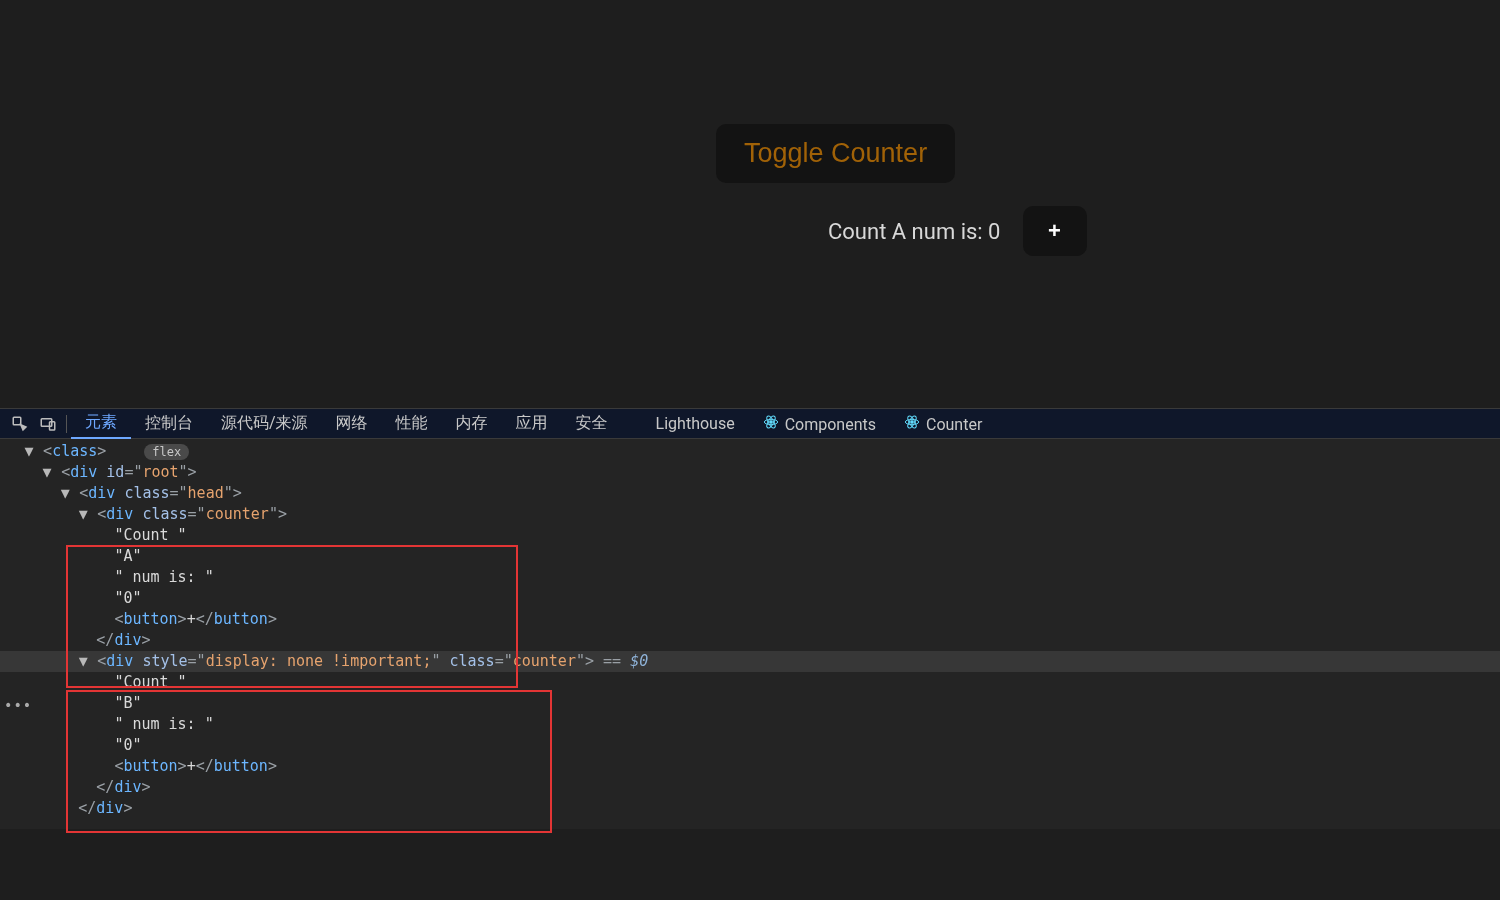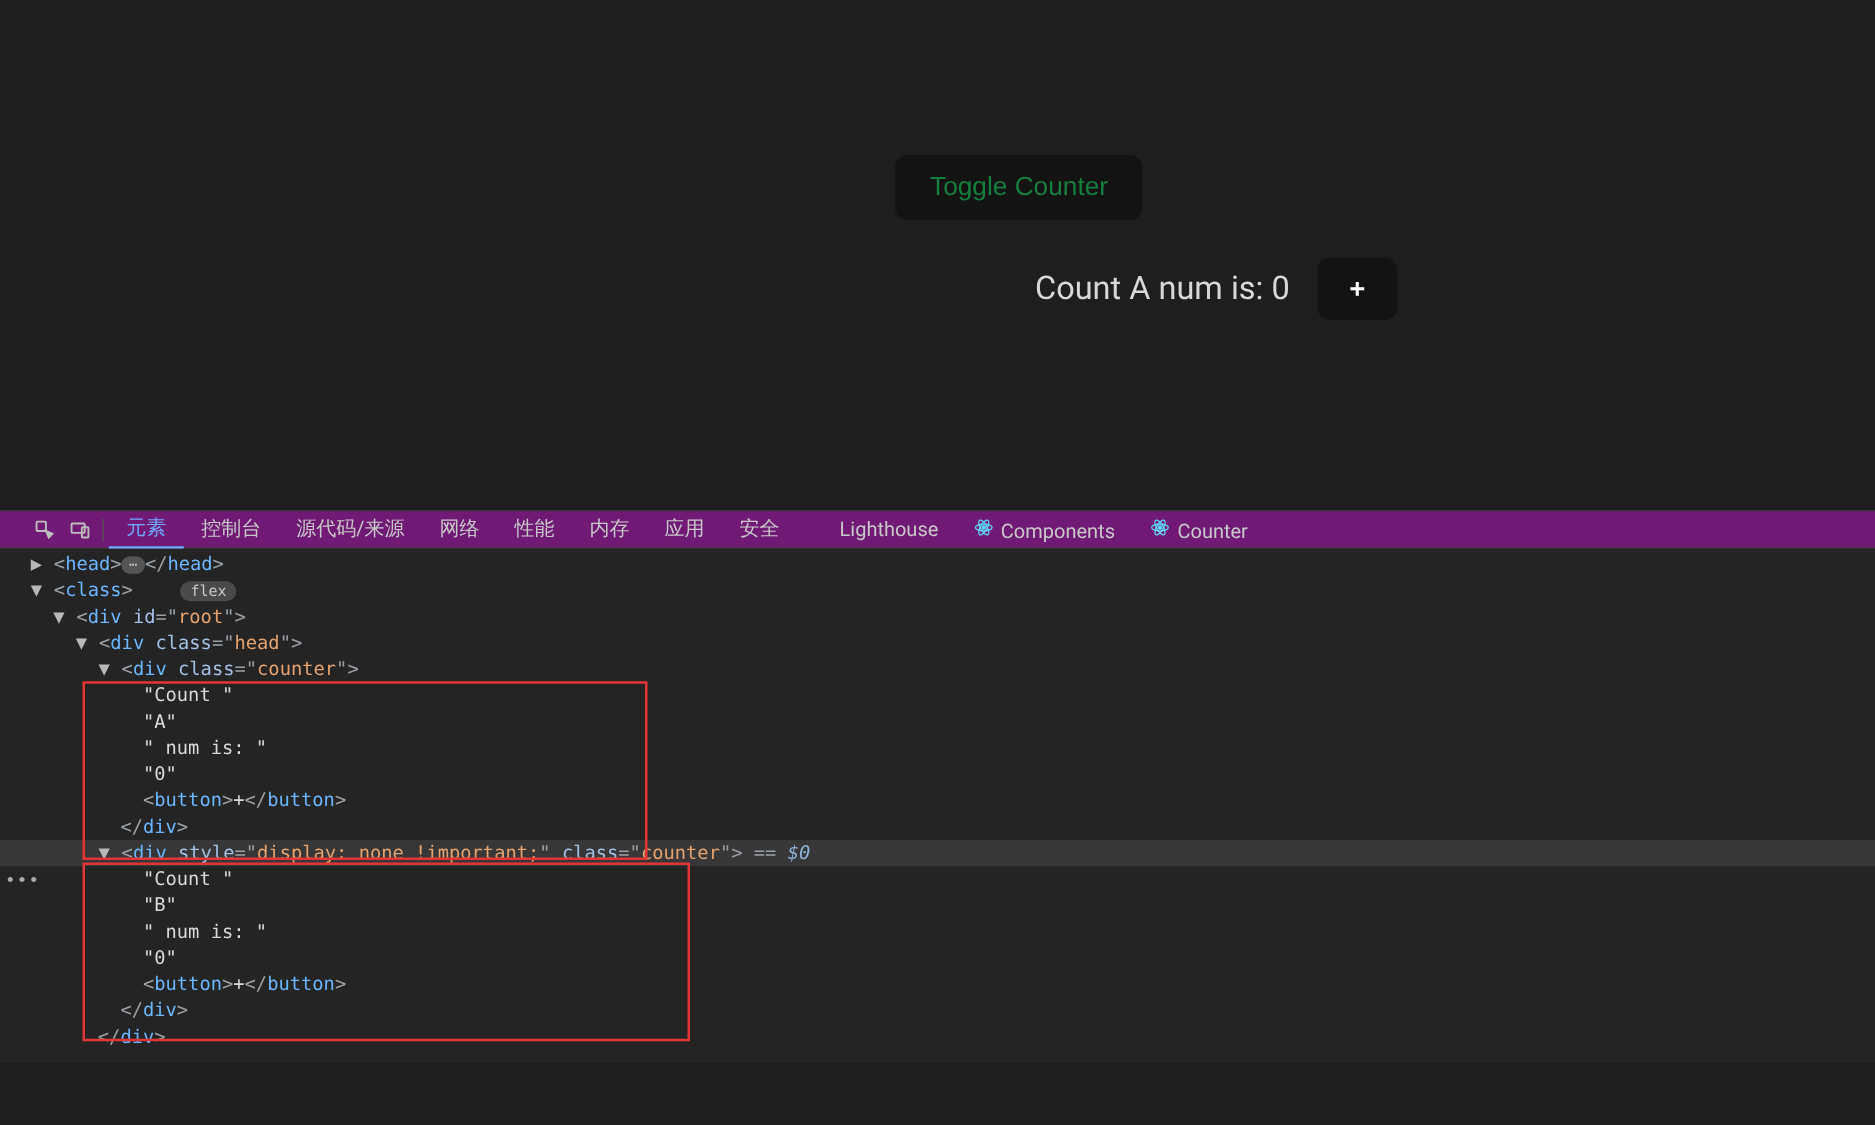--- a/index.html
+++ b/index.html
@@ -22,39 +22,39 @@
   }
   .btn-row {
     position: absolute;
     top: 124px;
     left: 716px;
     display: flex;
     gap: 40px;
   }
   .dark-button {
     background: #131313;
-    color: #15803d;
+    color: #a16207;
     border: none;
     border-radius: 10px;
     padding: 14px 28px;
-    font-size: 21px;
+    font-size: 27px;
     font-weight: 500;
     cursor: pointer;
   }
   .count-row {
     position: absolute;
     top: 206px;
     left: 828px;
     display: flex;
     align-items: center;
     gap: 22px;
   }
   .count-text {
     color: #d8d8d8;
-    font-size: 26px;
+    font-size: 22px;
   }
   .plus-button {
     background: #131313;
     color: #fff;
     border: none;
     border-radius: 10px;
     width: 64px;
     height: 50px;
     font-size: 22px;
     font-weight: 600;
@@ -62,23 +62,23 @@
   }
   
   .devtools {
     background: #292929;
     border-top: 1px solid #3a3a3a;
   }
   .tabbar {
     display: flex;
     align-items: center;
     height: 30px;
-    background: #701a75;
+    background: #0f172a;
     border-bottom: 1px solid #3a3a3a;
-    padding-left: 22px;
+    padding-left: 6px;
     gap: 0;
     font-size: 16px;
   }
   .tabbar .icon-btn {
     width: 28px;
     height: 28px;
     display: flex;
     align-items: center;
     justify-content: center;
     color: #bdbdbd;
@@ -252,21 +252,20 @@
         </svg>
       </span><span>Counter</span>
     </span>
   </div>
 
   <div class="dom-tree">
     <div class="gutter-dots">•••</div>
     <div class="red-box-1"></div>
     <div class="red-box-2"></div>
 
-    <div class="dom-line">  <span class="tri">▶</span> <span class="tag-angle">&lt;</span><span class="tag-name">head</span><span class="tag-angle">&gt;</span><span class="ellipsis-pill">⋯</span><span class="tag-angle">&lt;/</span><span class="tag-name">head</span><span class="tag-angle">&gt;</span></div>
 
     <div class="dom-line">  <span class="tri">▼</span> <span class="tag-angle">&lt;</span><span class="tag-name">class</span><span class="tag-angle">&gt;</span> <span class="pill">flex</span></div>
 
     <div class="dom-line">    <span class="tri">▼</span> <span class="tag-angle">&lt;</span><span class="tag-name">div</span> <span class="attr-name">id</span><span class="tag-angle">="</span><span class="attr-val">root</span><span class="tag-angle">"&gt;</span></div>
 
     <div class="dom-line">      <span class="tri">▼</span> <span class="tag-angle">&lt;</span><span class="tag-name">div</span> <span class="attr-name">class</span><span class="tag-angle">="</span><span class="attr-val">head</span><span class="tag-angle">"&gt;</span></div>
 
 
     <div class="dom-line">        <span class="tri">▼</span> <span class="tag-angle">&lt;</span><span class="tag-name">div</span> <span class="attr-name">class</span><span class="tag-angle">="</span><span class="attr-val">counter</span><span class="tag-angle">"&gt;</span></div>
     <div class="dom-line">            <span class="text-node">"Count "</span></div>

